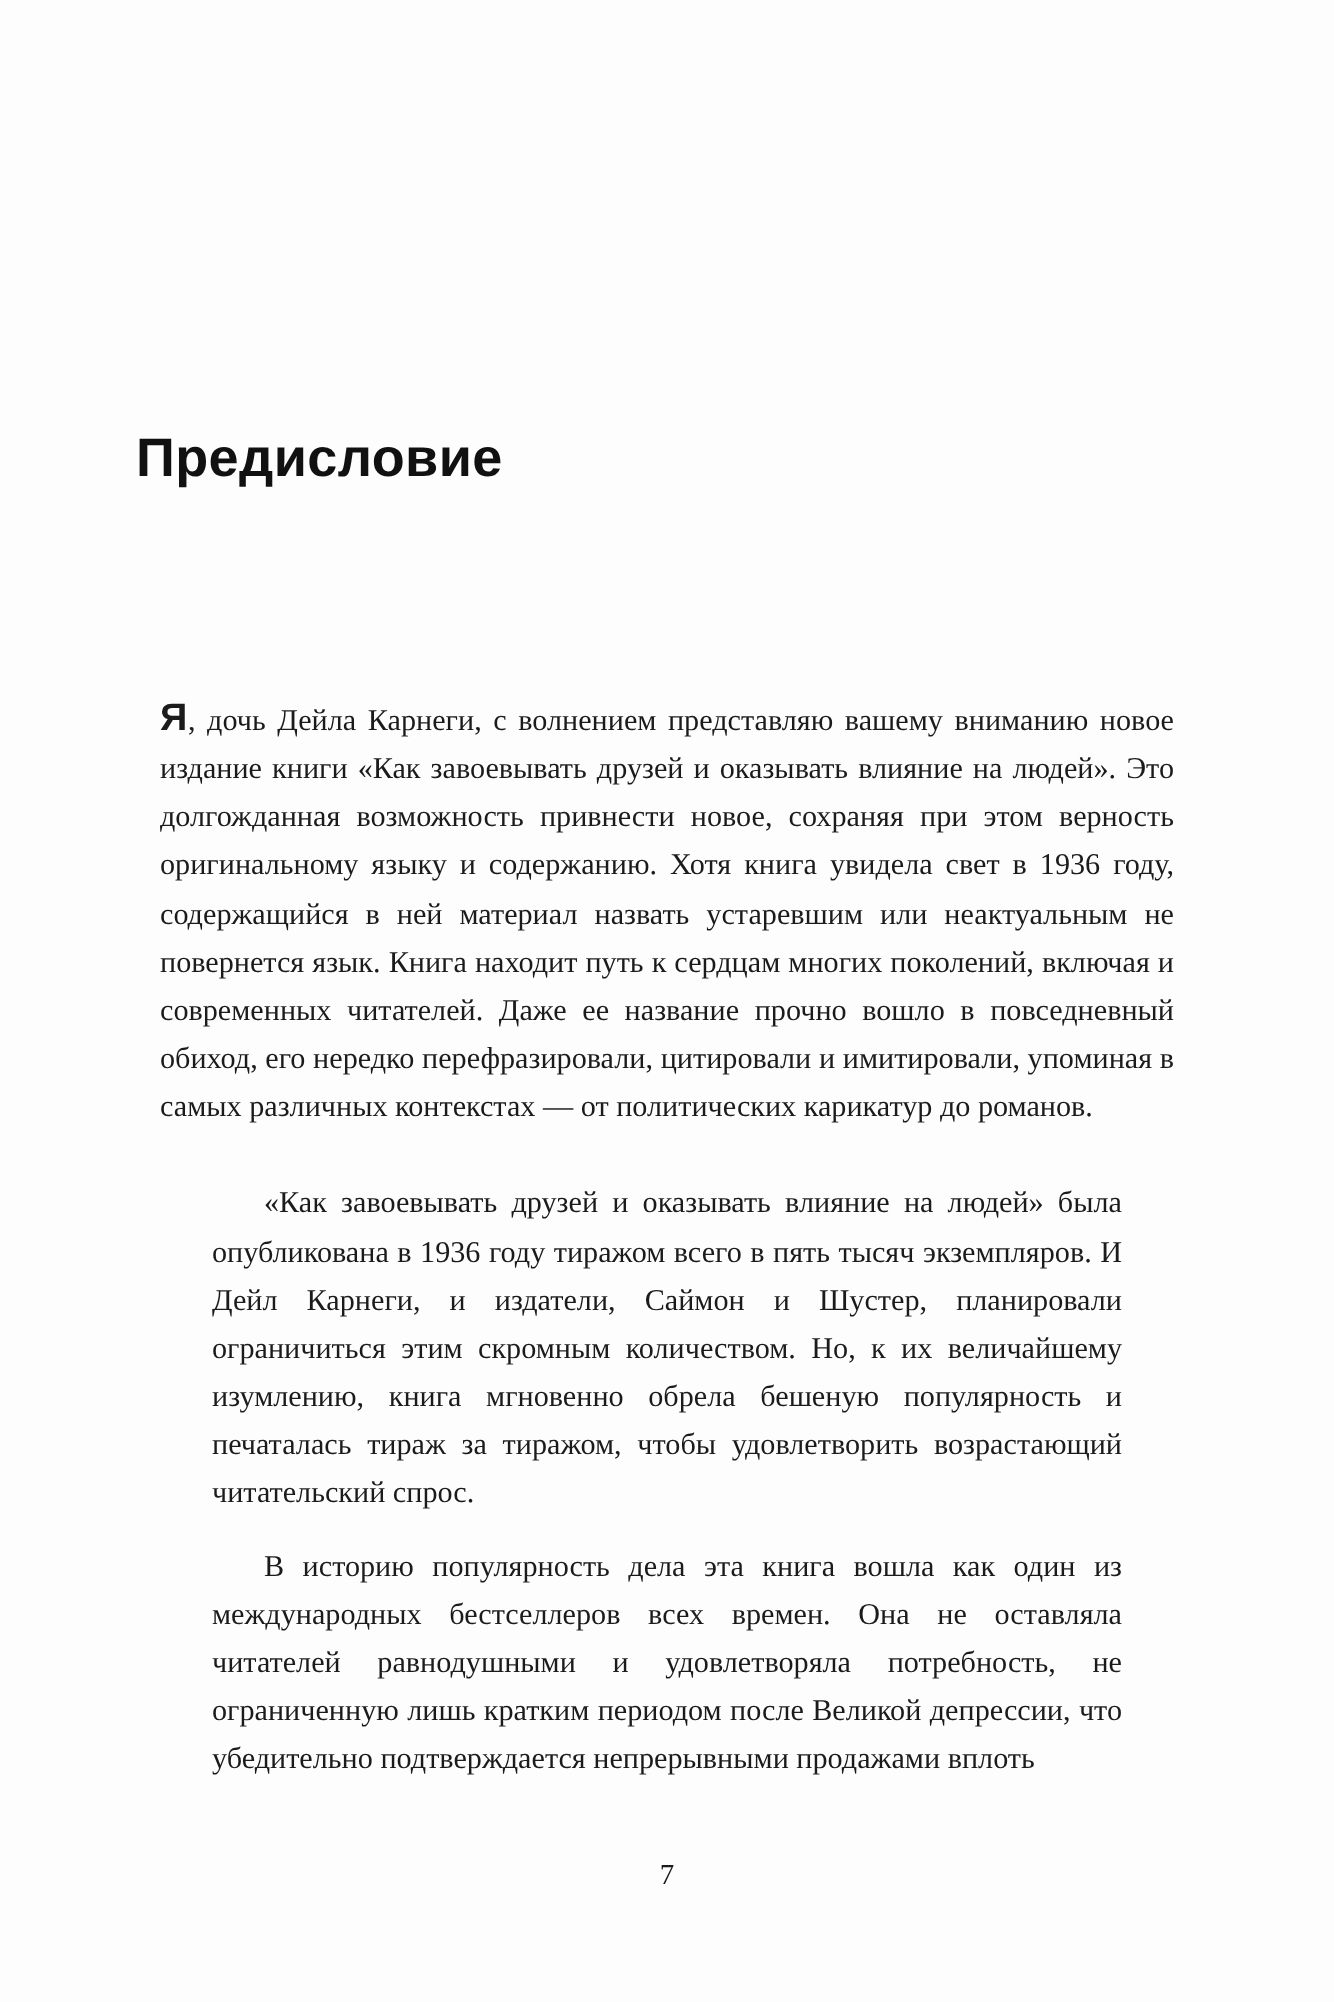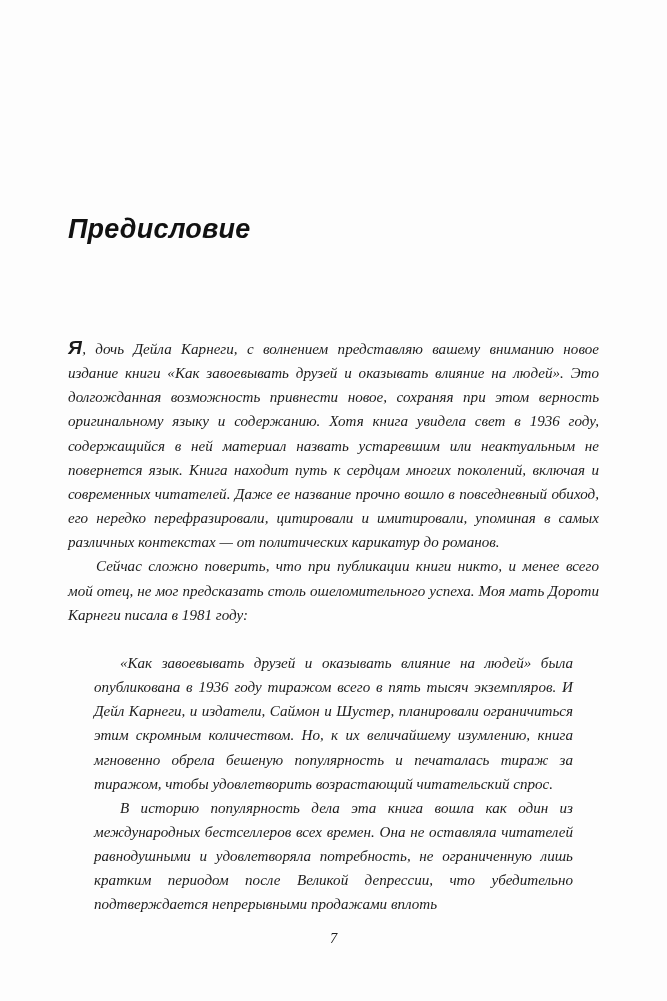--- a/index.html
+++ b/index.html
@@ -19,21 +19,20 @@
     position: absolute;
     inset: 0;
     background: #fdfdfd;
   }
   .content {
     position: absolute;
     left: 68px;
     top: 0;
     width: 531px;
     height: 1001px;
-    font-style: italic;
   }
   .chapter-title {
     position: absolute;
     top: 196px;
     left: 0;
     font-family: "Liberation Sans", sans-serif;
     font-weight: bold;
     font-size: 27px;
     letter-spacing: 0.2px;
     color: #111111;
@@ -42,21 +41,21 @@
     position: absolute;
     top: 337px;
     left: 0;
     width: 531px;
     font-size: 15.1px;
     line-height: 24.15px;
     text-align: justify;
     color: #1b1b1b;
   }
   p {
-    margin: 0;
+    margin: 12px;
   }
   p.indent {
     text-indent: 28px;
   }
   .quote-block {
     margin-top: 24px;
     padding-left: 26px;
     width: 505px;
     box-sizing: border-box;
   }
@@ -85,21 +84,20 @@
 
 <div class="page">
   <div class="content">
 
     <h1 class="chapter-title">Предисловие</h1>
 
     <div class="body-text">
 
       <p><span class="dropcap">Я</span><span>, дочь Дейла Карнеги, с волнением представляю вашему вниманию новое издание книги «Как завоевывать друзей и оказывать влияние на людей». Это долгожданная возможность привнести новое, сохраняя при этом верность оригинальному языку и содержанию. Хотя книга увидела свет в 1936 году, содержащийся в ней материал назвать устаревшим или неактуальным не повернется язык. Книга находит путь к сердцам многих поколений, включая и современных читателей. Даже ее название прочно вошло в повседневный обиход, его нередко перефразировали, цитировали и имитировали, упоминая в самых различных контекстах — от политических карикатур до романов.</span></p>
 
-      <p class="indent">Сейчас сложно поверить, что при публикации книги никто, и менее всего мой отец, не мог предсказать столь ошеломительного успеха. Моя мать Дороти Карнеги писала в 1981 году:</p>
 
       <div class="quote-block">
         <p>«Как завоевывать друзей и оказывать влияние на людей» была опубликована в 1936 году тиражом всего в пять тысяч экземпляров. И Дейл Карнеги, и издатели, Саймон и Шустер, планировали ограничиться этим скромным количеством. Но, к их величайшему изумлению, книга мгновенно обрела бешеную популярность и печаталась тираж за тиражом, чтобы удовлетворить возрастающий читательский спрос.</p>
         <p>В историю популярность дела эта книга вошла как один из международных бестселлеров всех времен. Она не оставляла читателей равнодушными и удовлетворяла потребность, не ограниченную лишь кратким периодом после Великой депрессии, что убедительно подтверждается непрерывными продажами вплоть</p>
       </div>
 
     </div>
 
     <div class="page-number">7</div>
   </div>

